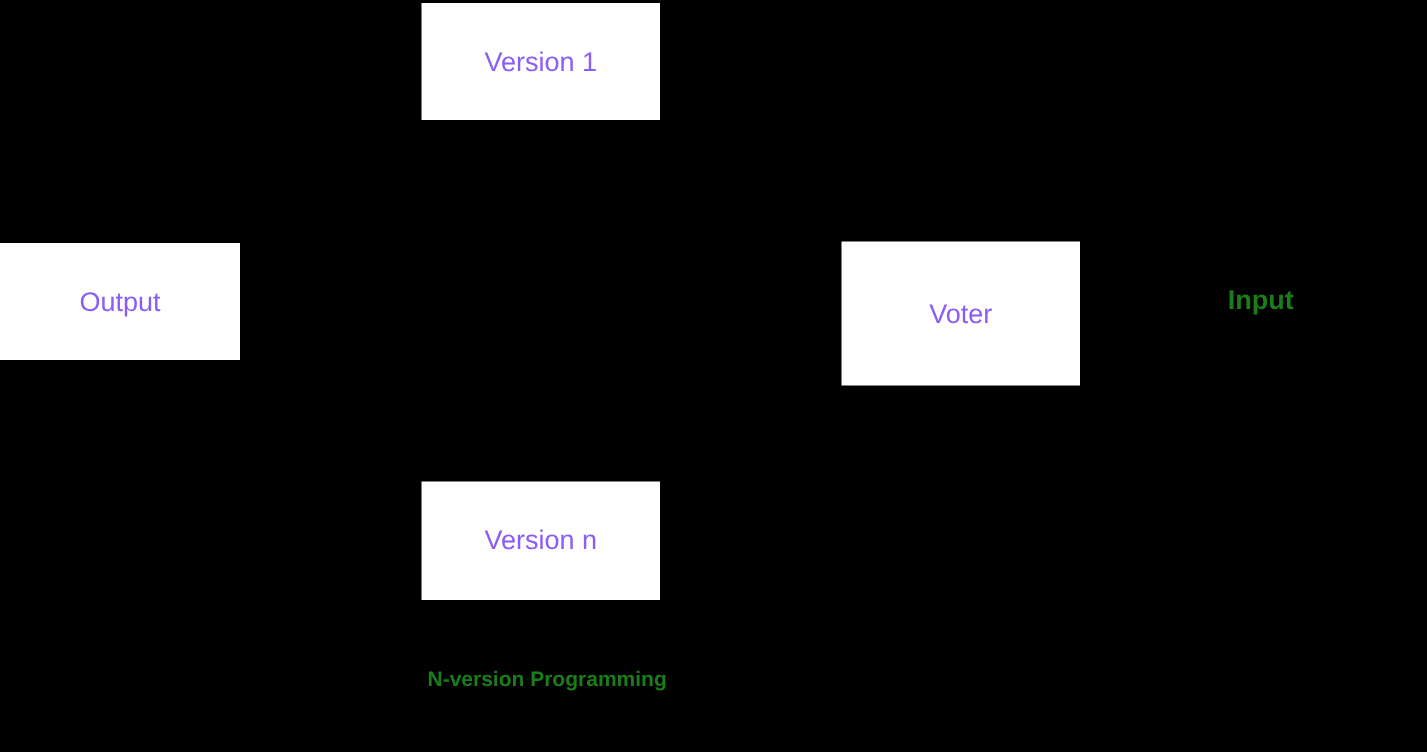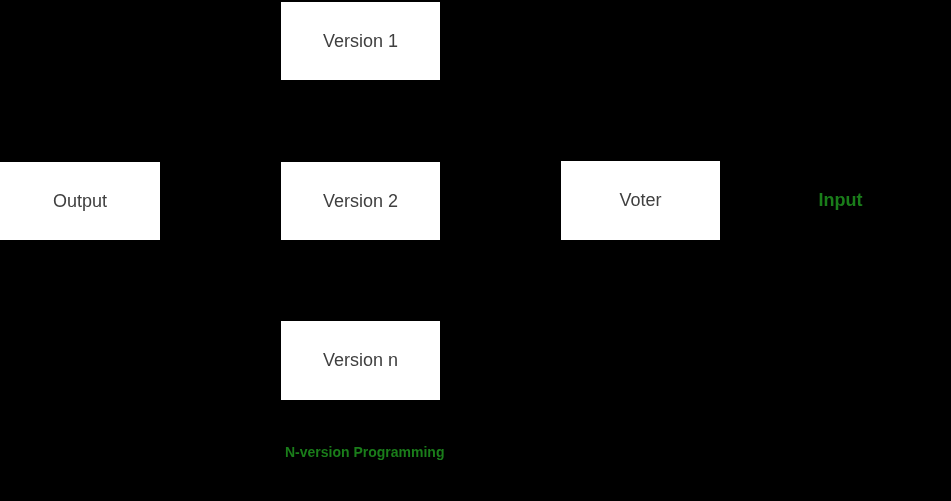--- a/index.html
+++ b/index.html
@@ -16,30 +16,30 @@
     font-family: "Liberation Sans", sans-serif;
   }
   .box {
     position: absolute;
     background: #ffffff;
     display: flex;
     align-items: center;
     justify-content: center;
   }
   .box-label {
-    color: #404040;
+    color: #8b5cf6;
     font-size: 18px;
     font-weight: 400;
     white-space: nowrap;
   }
   .pos-input    { left: 0px;   top: 162px; width: 160px; height: 78px; }
   .pos-version1 { left: 281px; top: 2px;   width: 159px; height: 78px; }
   .pos-version2 { left: 281px; top: 162px; width: 159px; height: 78px; }
   .pos-versionn { left: 281px; top: 321px; width: 159px; height: 79px; }
-  .pos-voter    { left: 561px; top: 161px; width: 159px; height: 79px; }
+  .pos-voter    { left: 561px; top: 161px; width: 159px; height: 96px; }
   .free-label-wrap {
     position: absolute;
     left: 730px;
     top: 161px;
     width: 221px;
     height: 79px;
     display: flex;
     align-items: center;
     justify-content: center;
   }
@@ -65,23 +65,20 @@
 <div class="canvas">
 
   <div class="box pos-input">
     <span class="box-label">Output</span>
   </div>
 
   <div class="box pos-version1">
     <span class="box-label">Version 1</span>
   </div>
 
-  <div class="box pos-version2">
-    <span class="box-label">Version 2</span>
-  </div>
 
   <div class="box pos-versionn">
     <span class="box-label">Version n</span>
   </div>
 
   <div class="box pos-voter">
     <span class="box-label">Voter</span>
   </div>
 
   <div class="free-label-wrap">

